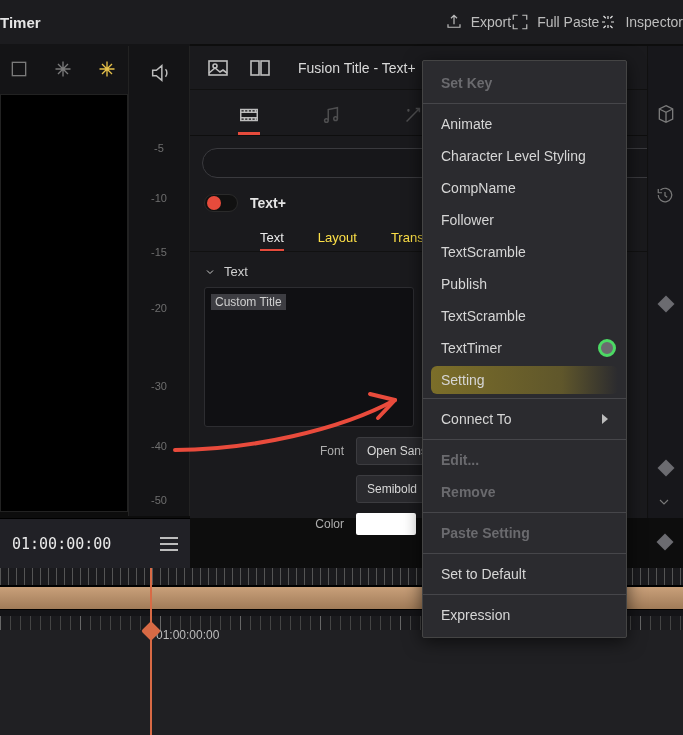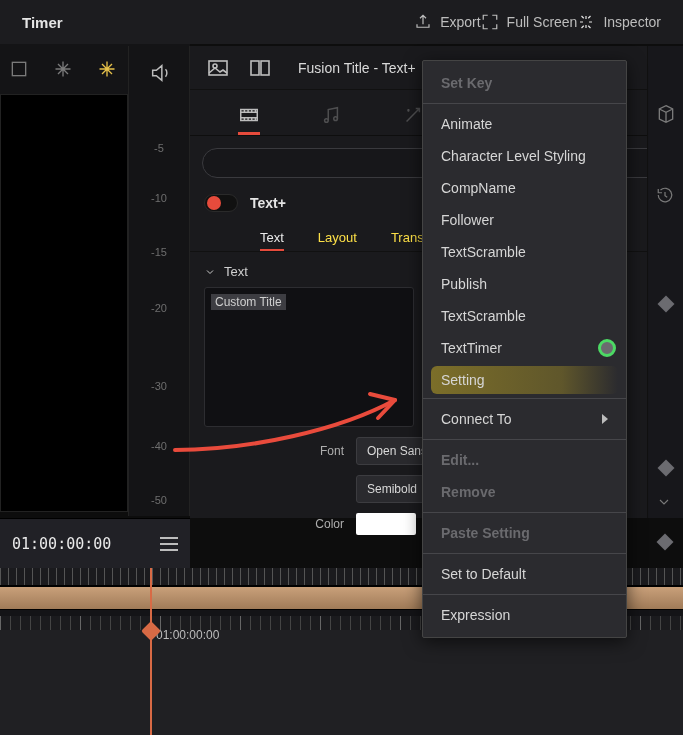--- a/index.html
+++ b/index.html
@@ -15,21 +15,21 @@
     --accent2:#d86a45;
     --ruler:#503a2f;
     --highlight:#8a7a28;
     --divider:#3a3a3e;
   }
   *{box-sizing:border-box;font-family:Arial,Helvetica,sans-serif;}
   html,body{margin:0;padding:0;width:683px;height:735px;background:#0d0d0d;overflow:hidden;color:var(--text);}
   body{position:relative;font-size:13px;}
 
   
-  .topbar{position:absolute;left:0;top:0;width:100%;height:44px;background:#1c1c1f;display:flex;align-items:center;justify-content:space-between;padding:0 22px;}
+  .topbar{position:absolute;left:0;top:0;width:100%;height:44px;background:#1c1c1f;display:flex;align-items:center;justify-content:space-between;padding:0 0;}
   .topbar .title{font-size:15px;color:#e5e5e5;font-weight:600;}
   .topbar .right{display:flex;align-items:center;}
   .tb-item{display:flex;align-items:center;gap:8px;color:#bdbdbd;font-size:14px;cursor:pointer;}
   .icon-svg{width:18px;height:18px;stroke:#bdbdbd;fill:none;stroke-width:1.6;}
 
   
   .toolrow{position:absolute;left:0;top:44px;height:50px;width:190px;background:#141416;display:flex;align-items:center;gap:18px;padding-left:6px;}
   .toolrow .sq{width:26px;height:26px;display:flex;align-items:center;justify-content:center;border-radius:3px;}
   .toolrow .sq svg{width:20px;height:20px;}
 
@@ -129,21 +129,21 @@
     <div class="tb-item">
       <svg class="icon-svg" viewBox="0 0 24 24">
           <path d="M4 15v4h16v-4M12 3v12M8 7l4-4 4 4"></path>
         </svg>
       <span>Export</span>
     </div>
     <div class="tb-item">
       <svg class="icon-svg" viewBox="0 0 24 24">
           <path d="M3 9V3h6M21 9V3h-6M3 15v6h6M21 15v6h-6"></path>
         </svg>
-      <span>Full Screen</span>
+      <span>Full Paste</span>
     </div>
     <div class="tb-item">
       <svg class="icon-svg" viewBox="0 0 24 24">
           <path d="M6 4l3 3M18 4l-3 3M6 20l3-3M18 20l-3-3M4 12h4M16 12h4M12 4v4M12 16v4" stroke="#e5e5e5"></path>
         </svg>
       <span>Inspector</span>
     </div>
   </div>
 </div>
 

